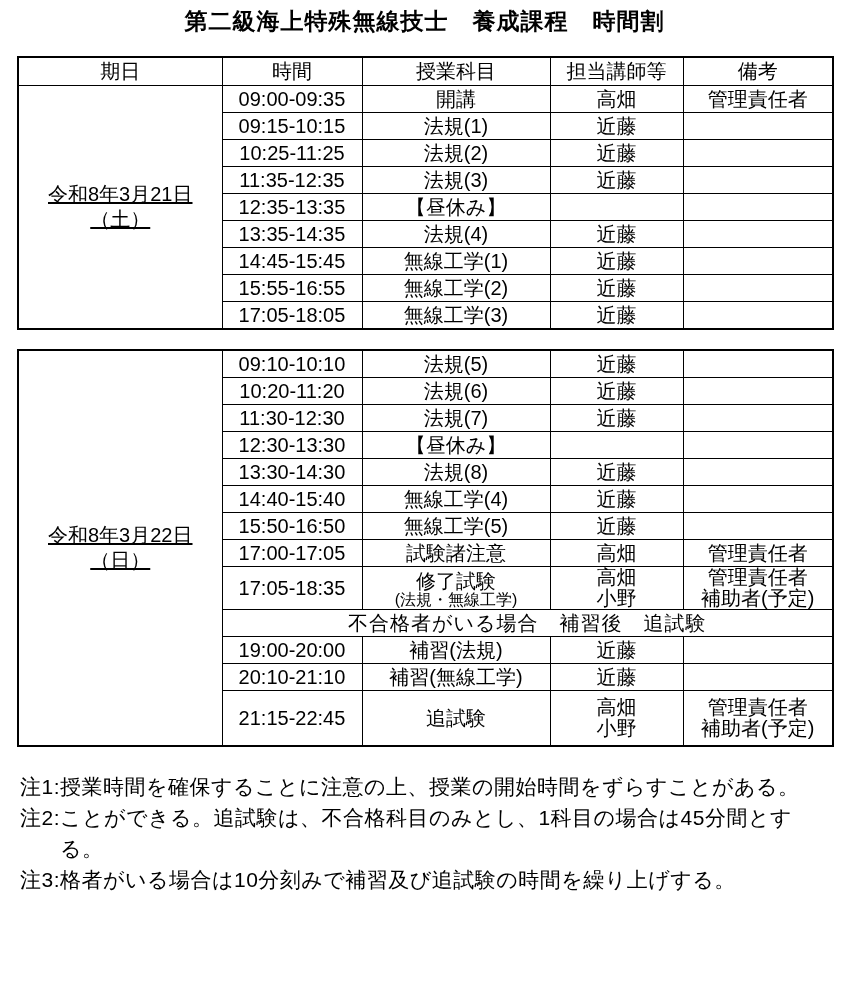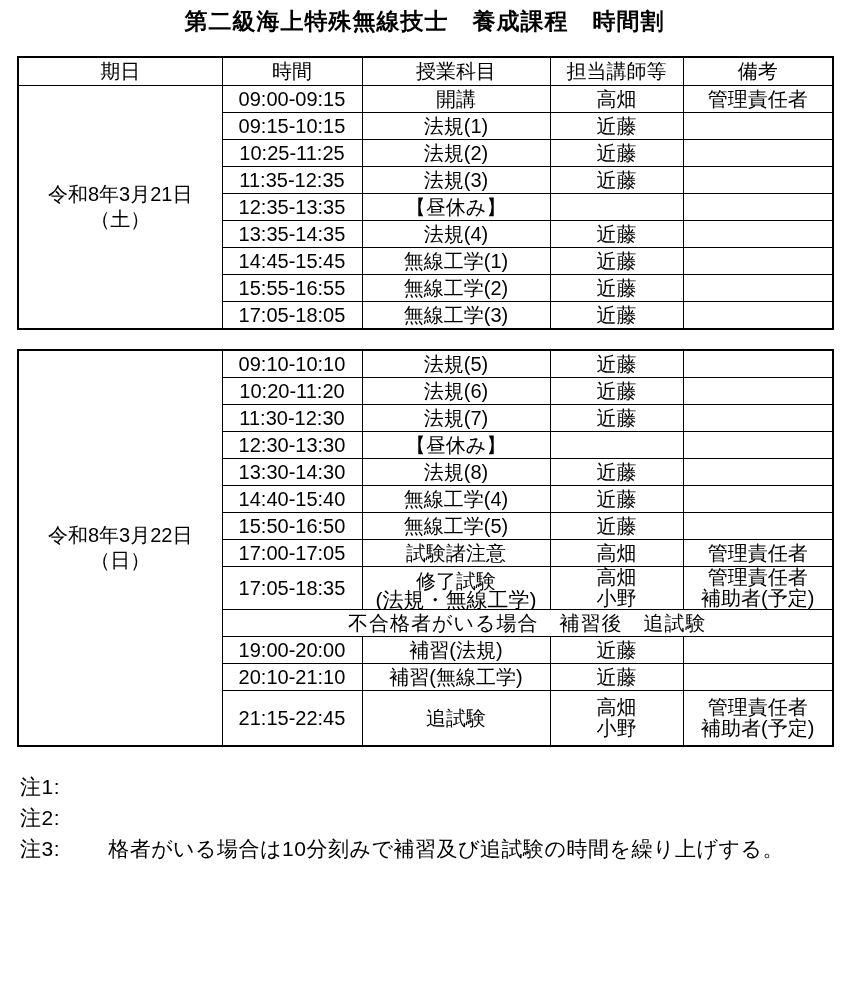--- a/index.html
+++ b/index.html
@@ -44,38 +44,38 @@
     padding: 0 2px;
     height: 26px;
     line-height: 25px;
     overflow: hidden;
   }
   table.schedule { border: 2.5px solid #000000; }
   table.schedule th {
     font-weight: normal;
     height: 27px;
   }
-  .date-cell { font-size: 19px; letter-spacing: 0; }
+  .date-cell { font-size: 19px; letter-spacing: 0; text-decoration: underline; }
   .subject-sub {
-    font-size: 21px;
+    font-size: 16px;
     line-height: 17px;
     margin-top: -3px;
   }
   td .cell-line { line-height: 21px; }
   td.multi { padding-top: 2px; padding-bottom: 2px; }
   .span-cell { letter-spacing: 1px; }
   #table2-body tr:last-child td { height: 54px; }
   .notes {
     margin: 24px 0 0 20px;
     width: 812px;
     font-size: 21px;
     line-height: 31px;
     letter-spacing: 0.5px;
   }
-  .note { display: flex; align-items: flex-start; text-align: center; }
+  .note { display: flex; align-items: flex-start; }
   .note-label { white-space: pre; flex: 0 0 auto; }
   .note-body { flex: 1 1 auto; }
 </style>
 </head>
 <body>
 
 <div class="page">
 
   <div class="doc-title">第二級海上特殊無線技士　養成課程　時間割</div>
 
@@ -92,21 +92,21 @@
         <th>期日</th>
         <th>時間</th>
         <th>授業科目</th>
         <th>担当講師等</th>
         <th>備考</th>
       </tr>
     </thead>
     <tbody id="table1-body">
         <tr>
           <td rowspan="9" class="date-cell">令和8年3月21日（土）</td>
-          <td>09:00-09:15</td>
+          <td>09:00-09:35</td>
           <td>開講</td>
           <td>高畑</td>
           <td>管理責任者</td>
         </tr>
         <tr>
           <td>09:15-10:15</td>
           <td>法規(1)</td>
           <td>近藤</td>
           <td></td>
         </tr>
@@ -255,25 +255,27 @@
             <div class="cell-line">補助者(予定)</div>
           </td>
         </tr>
       </tbody>
   </table>
 
   <div class="notes">
     <div class="note">
       <span class="note-label">注1:</span>
       <div class="note-body">
+        <div>授業時間を確保することに注意の上、授業の開始時間をずらすことがある。</div>
       </div>
     </div>
     <div class="note">
       <span class="note-label">注2:</span>
       <div class="note-body">
+        <div>ことができる。追試験は、不合格科目のみとし、1科目の場合は45分間とする。</div>
       </div>
     </div>
     <div class="note">
       <span class="note-label">注3:</span>
       <div class="note-body">
         <div>格者がいる場合は10分刻みで補習及び追試験の時間を繰り上げする。</div>
       </div>
     </div>
   </div>
 

